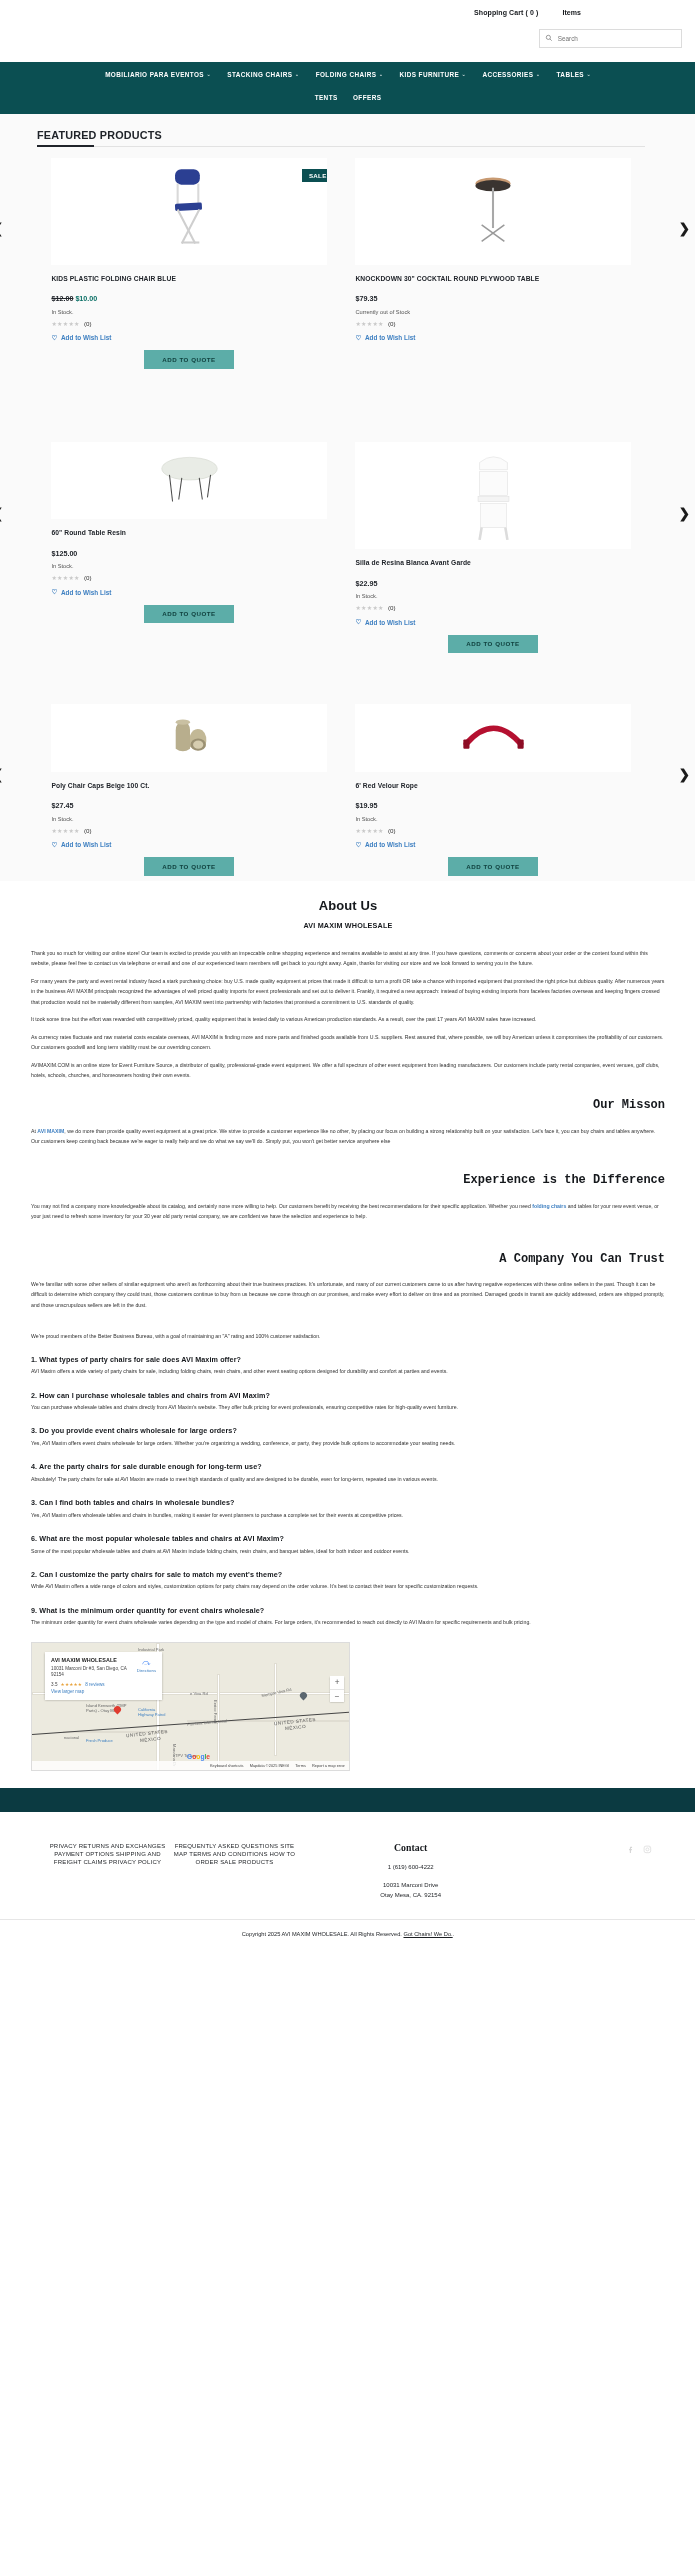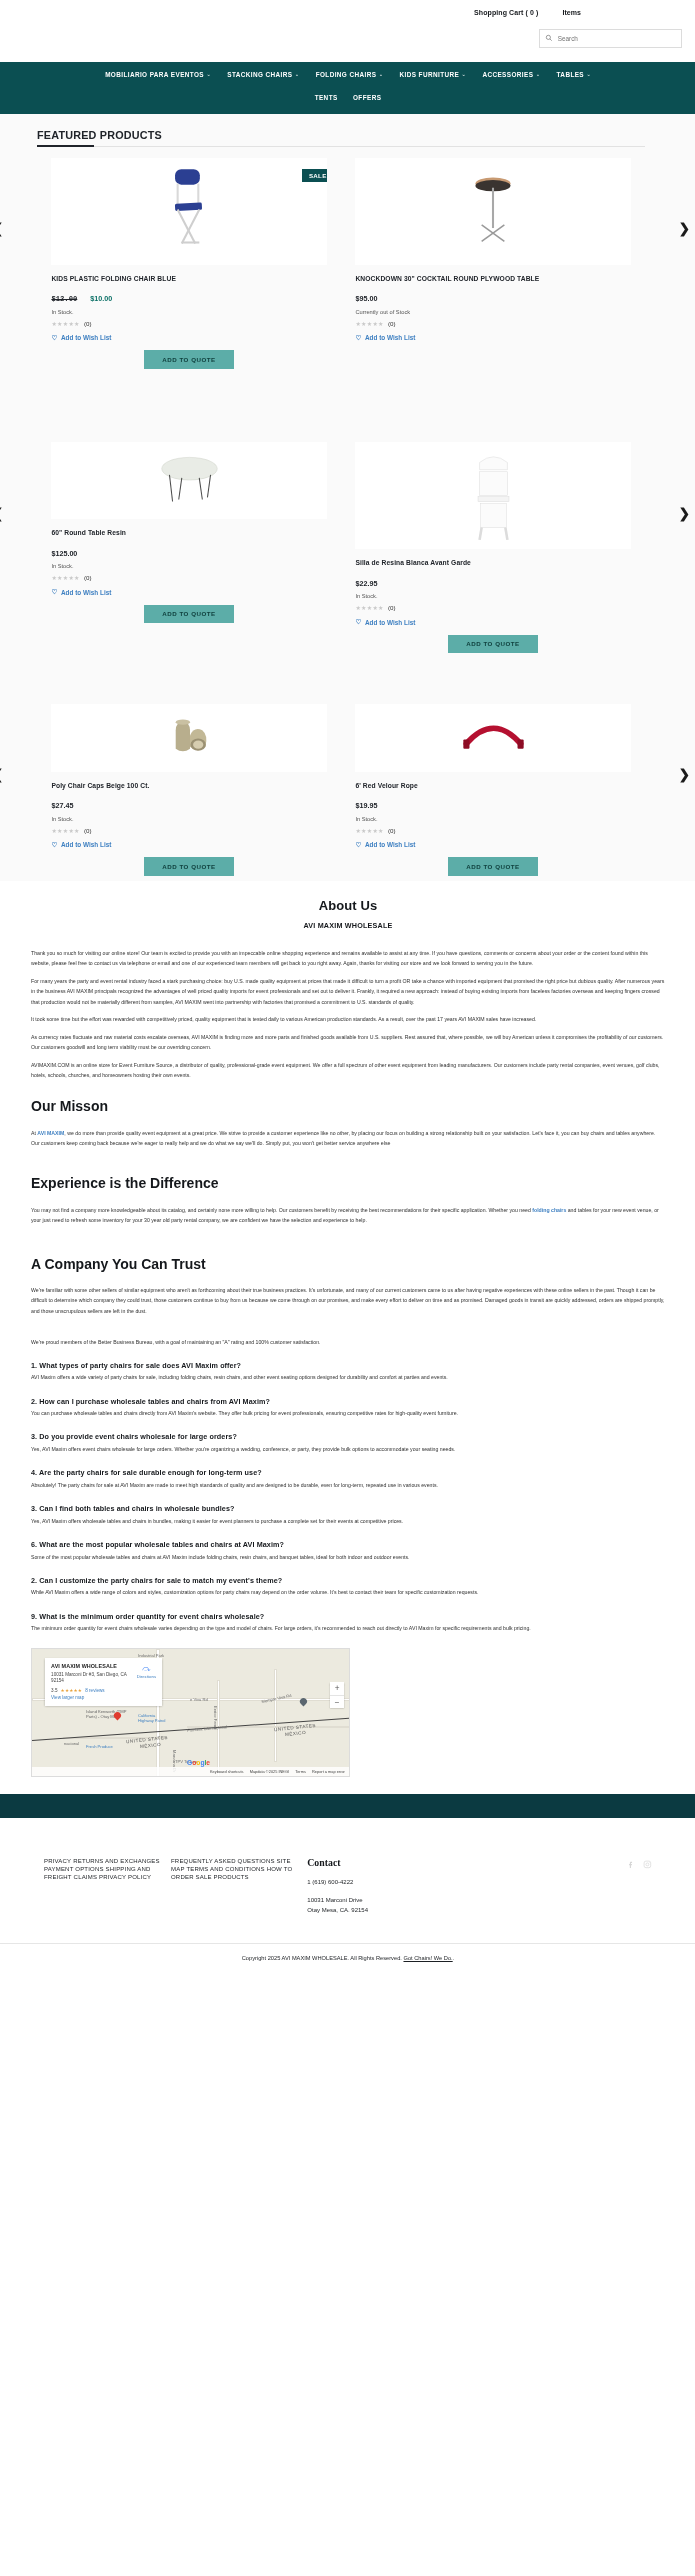--- a/index.html
+++ b/index.html
@@ -80,21 +80,21 @@
     position:absolute; right: -7.2px; top: 11.3px;
     background:#0b4f52; color:#fff; font-size:6.2px; font-weight:600;
     letter-spacing:0.3px; padding: 3.1px 7.2px; z-index: 4;
   }
   .pname {
     margin-top: 10.3px; font-size: 6.7px; font-weight:600; color:#20242a;
     letter-spacing:0.1px; min-height: 9.3px;
   }
   .pname.caps { text-transform: uppercase; }
   .pprice { margin-top: 10.3px; font-size: 7.2px; font-weight:600; color:#20242a; }
-  .pprice .old { text-decoration: line-through; color:#20242a; margin-right:13px;font-family:Liberation Mono, monospace; }
+  .pprice .old { text-decoration: line-through; color:#20242a; margin-right:2px; }
   .pprice .new { color:#0b7066; }
   .pstock { margin-top: 5.2px; font-size: 5.7px; color:#555; }
   .prate { margin-top: 5.2px; display:flex; align-items:center; gap:4.1px; }
   .stars { color:#c9c9c9; font-size: 6px; letter-spacing: 0.3px; }
   .rcount { font-size: 6.2px; color:#333; }
   .wish {
     margin-top: 7.2px; display:flex; align-items:center; gap:3.6px;
     color:#3d7fc1; font-size:6.4px; font-weight:600;
   }
   .heart { font-size: 6.7px; }
@@ -104,21 +104,21 @@
     font-family:"Liberation Sans", sans-serif;
     font-size: 6.2px; letter-spacing:0.5px; font-weight:600;
     padding: 5.7px 15.5px; min-width: 90px; cursor:pointer;
   }
 
   
   .about { background:#fff; padding: 17.5px 0 12.4px 0; }
   .about-inner { width: 665px; margin: 0 auto; padding: 0 15.5px; }
   .about-h1 { text-align:center; font-size: 13px; font-weight:700; color:#15181c; letter-spacing:0.1px; }
   .about-h2 { text-align:center; font-size: 7.2px; font-weight:600; color:#15181c; margin-top: 8.2px; letter-spacing:0.2px; }
-  .about-h3 { text-align:left; font-size: 14px; font-weight:700; color:#15181c; margin: 17.5px 0 13.4px 0; }
+  .about-h3 { text-align:right; font-size: 12px; font-weight:700; color:#15181c; margin: 17.5px 0 13.4px 0; font-family: Liberation Mono, monospace; }
   .para { font-size: 5.2px; line-height: 2.0; color:#303030; margin-top: 7.2px; text-align:left; }
   .para a, .lnk { color:#3d7fc1; font-weight:700; }
 
   .faq-q { font-size: 7.2px; font-weight:700; color:#15181c; margin-top: 13.4px; letter-spacing:0.1px; }
   .faq-a { font-size: 5.2px; line-height: 1.9; color:#303030; margin-top: 3.6px; }
 
   
   .map-wrap { margin: 13.4px 0 5.2px 0; display:flex; justify-content:flex-start; }
   .map {
     width: 319px; height: 129px; position:relative; overflow:hidden;
@@ -156,21 +156,21 @@
   .map-logo span:nth-child(3){color:#fbbc05} .map-logo span:nth-child(4){color:#4285f4}
   .map-logo span:nth-child(5){color:#34a853} .map-logo span:nth-child(6){color:#ea4335}
   .road { position:absolute; background:#fff; border:0.5px solid #e0ddd2; }
   .maplabel { position:absolute; font-size: 4.1px; color:#6b6b6b; white-space:nowrap; }
   .mpin { position:absolute; width:7.2px; height:7.2px; border-radius:50% 50% 50% 0; transform:rotate(-45deg); z-index:5; }
   .border-line { position:absolute; height:0.8px; background:#444; }
 
   
   .foot-band { background:#0b3a41; height: 24px; width:100%; }
   .footer { background:#fff; padding: 27px 0 15.5px 0; }
-  .foot-inner { width: 608px; margin: 12px auto; display:flex; position:relative; }
+  .foot-inner { width: 608px; margin: 3px auto; display:flex; position:relative;text-align:center; }
   .foot-col { width: 127px; }
   .foot-col.contact { width: 216px; padding-left: 9.3px; }
   .foot-link { font-size: 6px; color:#1d2024; letter-spacing:0.2px; margin-bottom: 8.2px; line-height:1.35; }
   .contact-h { font-family:"Liberation Serif", serif; font-size: 9.8px; font-weight:700; color:#15181c; }
   .contact-line { font-size: 6px; color:#1d2024; margin-top: 9.3px; line-height:1.7; }
   .socials { position:absolute; right: 0; top: 3.1px; display:flex; gap: 8.2px; align-items:center; }
   .soc { width:8.8px; height:8.8px; opacity:.28; cursor:pointer; }
   .copy-bar { border-top:0.5px solid #e6e6e6; padding: 11.3px 0 12.4px 0; background:#fff; }
   .copy-text { text-align:center; font-size: 5.7px; color:#1d2024; }
   .copy-text u { text-decoration: underline; }
@@ -277,21 +277,21 @@
         <svg width="62" height="93" viewBox="0 0 120 180">
           <ellipse cx="60" cy="36" rx="34" ry="12" fill="#c89a72"></ellipse>
           <ellipse cx="60" cy="40" rx="34" ry="11" fill="#3a3430"></ellipse>
           <rect x="58" y="44" width="4" height="78" fill="#a8a8a8"></rect>
           <line x1="38" y1="148" x2="82" y2="116" stroke="#9a9a9a" stroke-width="3"></line>
           <line x1="82" y1="148" x2="38" y2="116" stroke="#9a9a9a" stroke-width="3"></line>
         </svg>
       </div>
       <div class="pname caps">KNOCKDOWN 30" COCKTAIL ROUND PLYWOOD TABLE</div>
       <div class="pprice">
-        <span class="new" style="color:#20242a">$95.00</span>
+        <span class="new" style="color:#20242a">$79.35</span>
       </div>
       <div class="pstock">Currently out of Stock</div>
       <div class="prate">
         <span class="stars">★★★★★</span>
         <span class="rcount">(0)</span>
       </div>
       <a class="wish">
         <span class="heart">♡</span>
         <span>Add to Wish List</span>
       </a>

